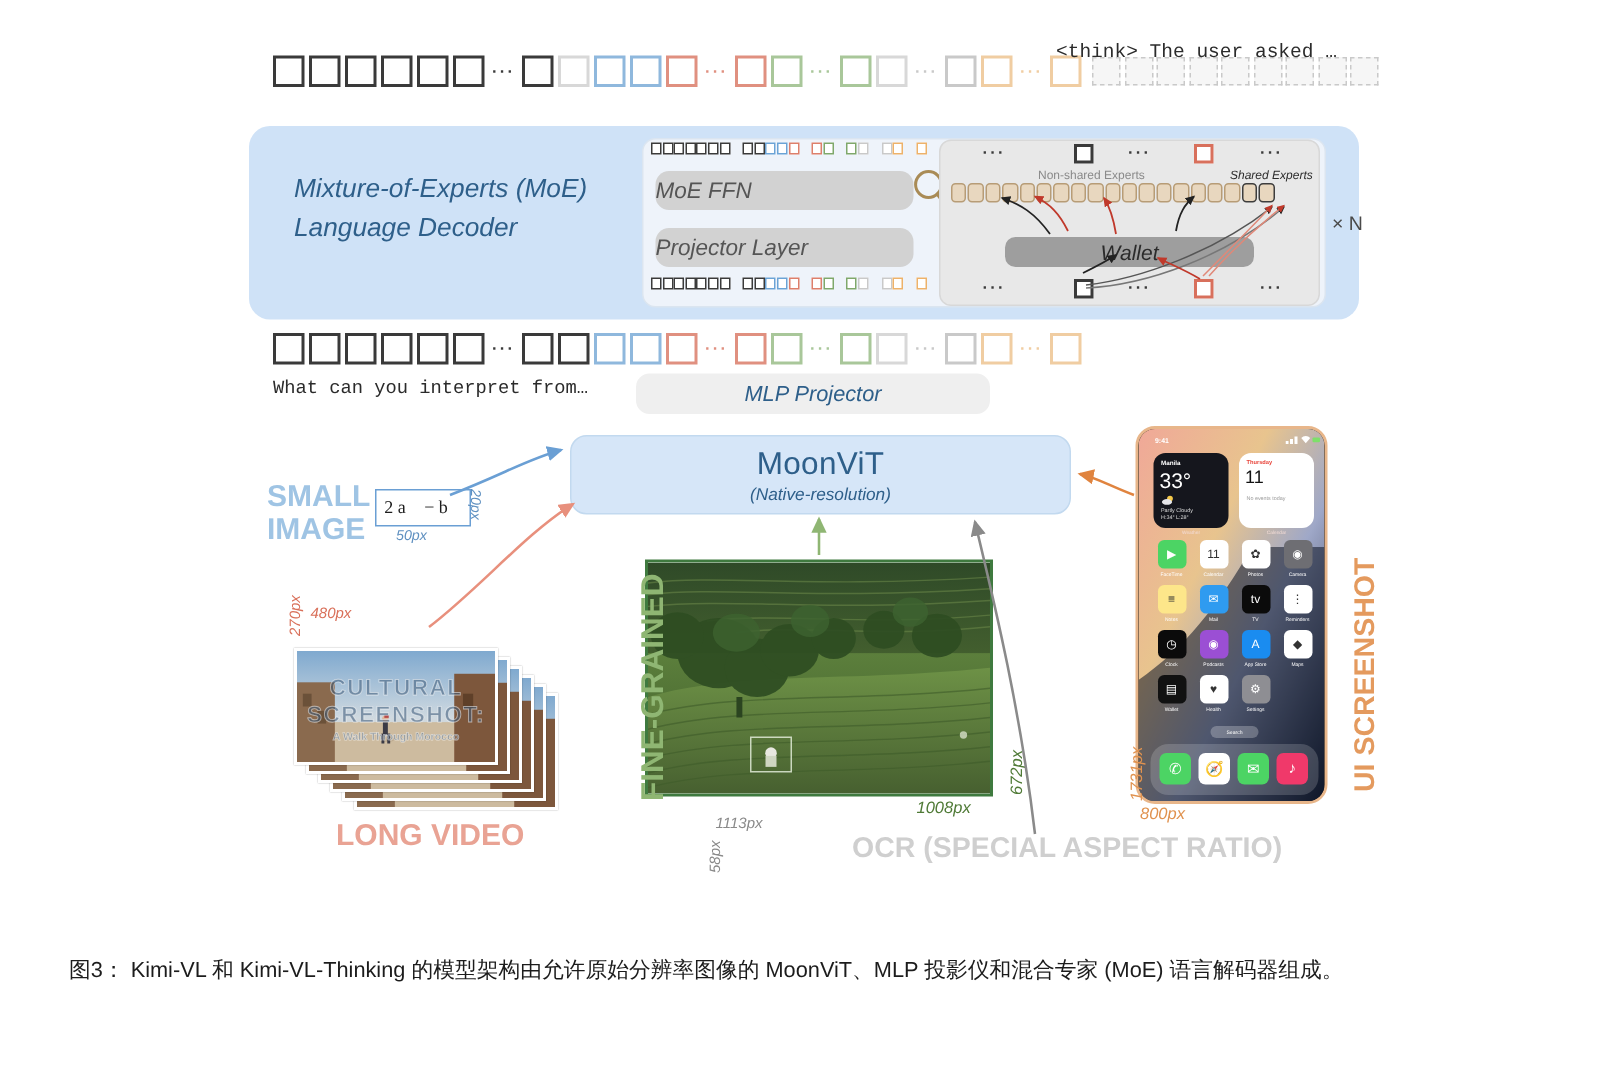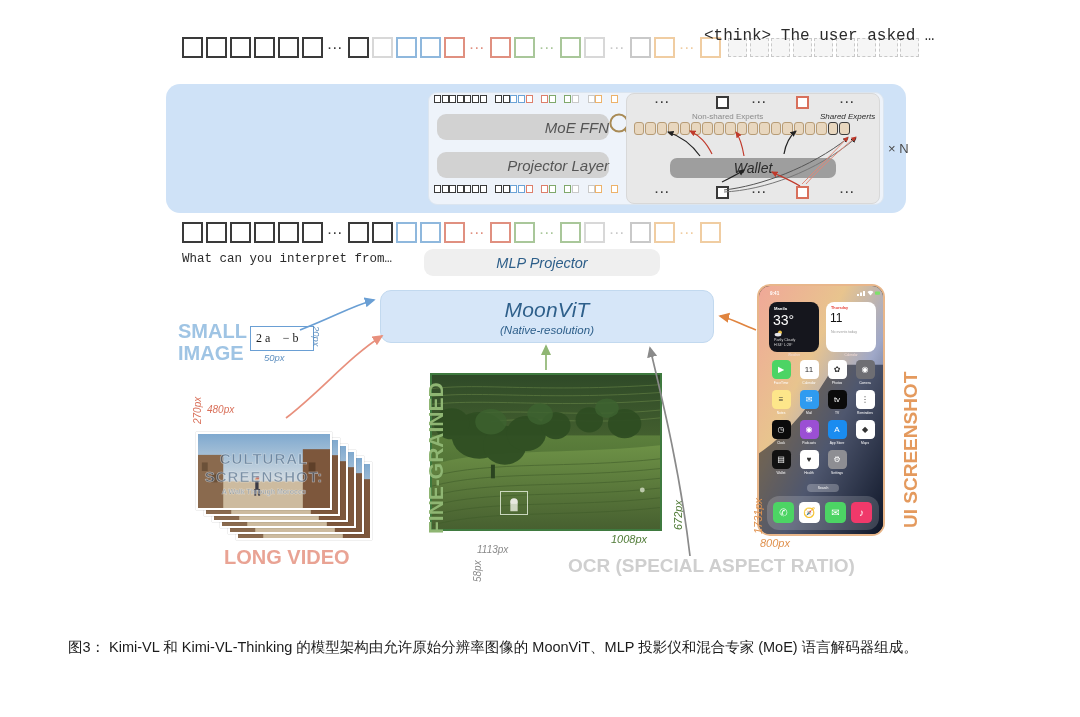--- a/index.html
+++ b/index.html
@@ -37,21 +37,21 @@
   .inner-panel {
     position:absolute;
     background:#eef3fa;
     border:1px solid #dbe5f0;
     border-radius:9px;
   }
   .pill {
     position:absolute;
     background:#d2d2d2;
     border-radius:9px;
-    display:flex; align-items:center; justify-content:flex-end;
+    display:flex; align-items:center; justify-content:flex-start;
     color:#555; font-style:italic; font-size:15px;
     white-space:nowrap;
   }
   .experts-panel {
     position:absolute;
     background:#e8e8e8;
     border:1px solid #d8d8d8;
     border-radius:8px;
   }
   .expert-cell {
@@ -72,21 +72,21 @@
     position:absolute;
     font-size:8px; color:#8a8a8a; white-space:nowrap;
   }
   .tiny-label.ital { font-style:italic; color:#3a3a3a; }
 
   .mono {
     font-family:"Liberation Mono","DejaVu Sans Mono",monospace;
   }
 
   .think-text {
-    position:absolute; font-size:16px; color:#2b2b2b; white-space:nowrap;
+    position:absolute; font-size:13px; color:#2b2b2b; white-space:nowrap;
   }
   .prompt-text {
     position:absolute; font-size:12.5px; color:#2b2b2b; white-space:nowrap;
   }
 
   .mlp-box {
     position:absolute;
     background:#efefef;
     border-radius:9px;
     display:flex; align-items:center; justify-content:center;
@@ -94,21 +94,21 @@
   }
 
   .moonvit-box {
     position:absolute;
     background:#d6e6f8;
     border:1px solid #c2d9ef;
     border-radius:11px;
     display:flex; flex-direction:column;
     align-items:center; justify-content:center;
   }
-  .moonvit-title { font-style:italic; font-size:21px; color:#2e5f8a; letter-spacing:.2px;}
+  .moonvit-title { font-size:21px; color:#2e5f8a; letter-spacing:.2px;}
   .moonvit-sub { font-style:italic; font-size:11.5px; color:#2e5f8a; margin-top:2px;}
 
   
   .sec-label { position:absolute; font-weight:bold; white-space:nowrap; }
   .vert { transform-origin:0 0; }
 
   .dim-label { position:absolute; font-style:italic; font-size:9.5px; white-space:nowrap; }
 
   
   .formula-box {
@@ -181,20 +181,24 @@
   svg.ov { position:absolute; left:0; top:0; width:1080px; height:717px;
            pointer-events:none; overflow:visible; }
 </style>
 </head>
 <body>
 
 <div id="figure">
 
   <div class="decoder-panel" style="left:166px; top:84px; width:740px; height:129px;"></div>
 
+  <div class="decoder-title" style="left:196px; top:112px;">
+    <div>Mixture-of-Experts (MoE)</div>
+    <div>Language Decoder</div>
+  </div>
 
   <div class="inner-panel" style="left:428px; top:92px; width:456px; height:113px;"></div>
 
   <div id="strip-top" class="abs" style="left:434px; top:95px; width:200px; height:9px;">
       <div class="tok" style="left: 0px; top: 0px; width: 7px; height: 8px; border-width: 1.5px; border-color: rgb(58, 58, 58);"></div>
       <div class="tok" style="left: 7.6px; top: 0px; width: 7px; height: 8px; border-width: 1.5px; border-color: rgb(58, 58, 58);"></div>
       <div class="tok" style="left: 15.2px; top: 0px; width: 7px; height: 8px; border-width: 1.5px; border-color: rgb(58, 58, 58);"></div>
       <div class="tok" style="left: 22.8px; top: 0px; width: 7px; height: 8px; border-width: 1.5px; border-color: rgb(58, 58, 58);"></div>
       <div class="tok" style="left: 30.4px; top: 0px; width: 7px; height: 8px; border-width: 1.5px; border-color: rgb(58, 58, 58);"></div>
       <div class="tok" style="left: 38px; top: 0px; width: 7px; height: 8px; border-width: 1.5px; border-color: rgb(58, 58, 58);"></div>
@@ -766,15 +770,15 @@
     <path d="M744 156 C742 144, 740 138, 736 132" stroke="#c0392b" stroke-width="1.2" fill="none" marker-end="url(#ahRd)"></path>
     <path d="M784 154 C786 142, 790 136, 796 131" stroke="#222" stroke-width="1.2" fill="none" marker-end="url(#ahBlk)"></path>
     <path d="M722 182 C730 178, 738 174, 744 170" stroke="#222" stroke-width="1.2" fill="none" marker-end="url(#ahBlk)"></path>
     <path d="M724 190 C760 186, 810 168, 848 138" stroke="#555" stroke-width="1" fill="none" marker-end="url(#ahBlk)"></path>
     <path d="M724 192 C764 190, 816 172, 856 138" stroke="#777" stroke-width="1" fill="none" marker-end="url(#ahBlk)"></path>
     <path d="M800 186 C790 180, 780 176, 772 172" stroke="#c0392b" stroke-width="1.2" fill="none" marker-end="url(#ahRd)"></path>
     <path d="M802 184 C818 168, 836 150, 848 137" stroke="#e08878" stroke-width="1" fill="none" marker-end="url(#ahRd)"></path>
     <path d="M806 184 C822 166, 842 148, 856 137" stroke="#e08878" stroke-width="1" fill="none" marker-end="url(#ahRd)"></path>
   </svg>
 
-  <div class="caption" style="left:68px; top:634px;">图3： Kimi-VL 和 Kimi-VL-Thinking 的模型架构由允许原始分辨率图像的 MoonViT、MLP 投影仪和混合专家 (MoE) 语言解码器组成。</div>
+  <div class="caption" style="left:46px; top:634px;">图3： Kimi-VL 和 Kimi-VL-Thinking 的模型架构由允许原始分辨率图像的 MoonViT、MLP 投影仪和混合专家 (MoE) 语言解码器组成。</div>
 
 </div>
 
 </body></html>

